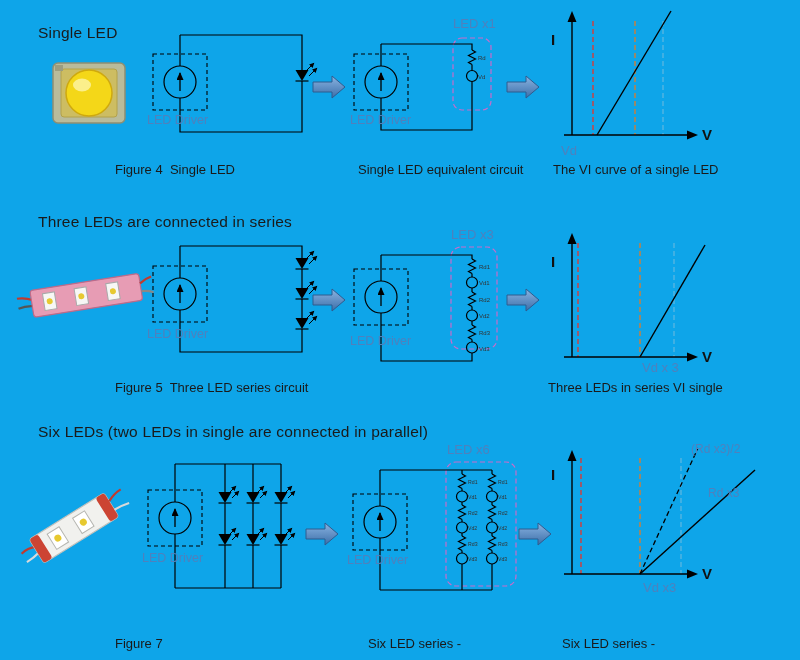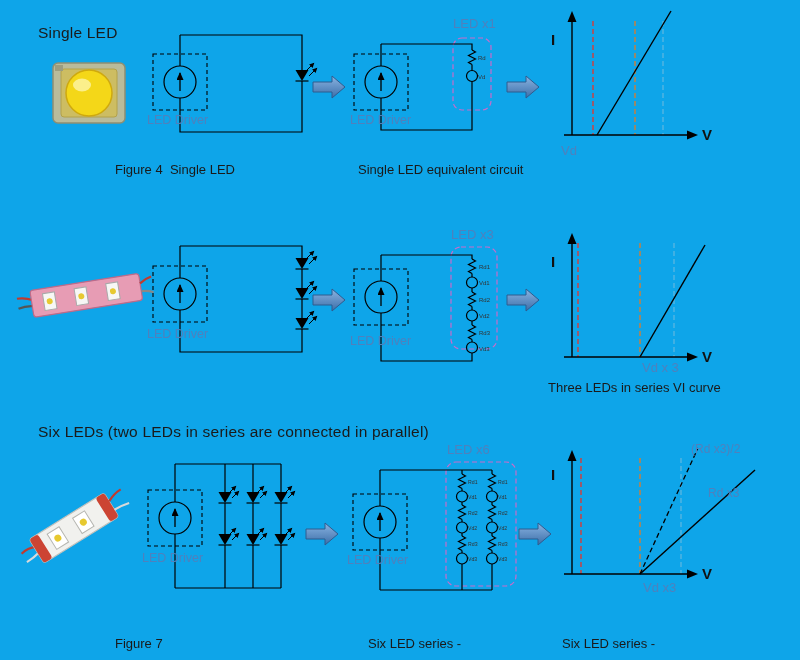--- a/index.html
+++ b/index.html
@@ -110,21 +110,23 @@
     <line x1="19" y1="130" x2="143" y2="130" stroke="#000" stroke-width="1.4"></line>
     <polygon points="153,130 142,125.5 142,134.5" fill="#000"></polygon>
     <line class="curve" x1="52" y1="130" x2="126" y2="6"></line>
     <text x="6" y="40" class="axis-lbl">I</text>
     <text x="157" y="135" class="axis-lbl">V</text>
     <text x="16" y="150" class="thr-lbl">Vd</text>
   </svg>
 
   <div class="caption" style="left:115px;top:161px">Figure 4  Single LED</div>
   <div class="caption" style="left:358px;top:161px">Single LED equivalent circuit</div>
-
+  <div class="caption" style="left:553px;top:161px">The VI curve of a single LED</div>
+
+  <div class="title" style="left:38px;top:213px">Three LEDs are connected in series</div>
 
   <svg class="abs" style="left:16px;top:258px" width="140" height="84">
     <g transform="rotate(-9 70 42)">
       <path d="M2,30 Q10,30 18,34" stroke="#c23a2e" stroke-width="2.2" fill="none"></path>
       <path d="M2,40 Q10,38 18,40" stroke="#555" stroke-width="2.2" fill="none"></path>
       <rect x="16" y="24" width="110" height="27" rx="3" fill="#e79cb4" stroke="#bf6a88" stroke-width="1.2"></rect>
       <rect x="28" y="29" width="12" height="17" fill="#f7f7f5" stroke="#a9a9a9"></rect>
         <circle cx="34" cy="37.5" r="3" fill="#e7c930"></circle>
       <rect x="60" y="29" width="12" height="17" fill="#f7f7f5" stroke="#a9a9a9"></rect>
         <circle cx="66" cy="37.5" r="3" fill="#e7c930"></circle>
@@ -213,23 +215,24 @@
     <line x1="27" y1="132" x2="27" y2="16" stroke="#000" stroke-width="1.4"></line>
     <polygon points="27,8 22.5,19 31.5,19" fill="#000"></polygon>
     <line x1="19" y1="132" x2="143" y2="132" stroke="#000" stroke-width="1.4"></line>
     <polygon points="153,132 142,127.5 142,136.5" fill="#000"></polygon>
     <line class="curve" x1="95" y1="132" x2="160" y2="20"></line>
     <text x="6" y="42" class="axis-lbl">I</text>
     <text x="157" y="137" class="axis-lbl">V</text>
     <text x="97" y="147" class="thr-lbl">Vd x 3</text>
   </svg>
 
-  <div class="caption" style="left:548px;top:379px">Three LEDs in series VI curve</div>
-
-  <div class="title" style="left:38px;top:423px">Six LEDs (two LEDs in series are connected in parallel)</div>
+  <div class="caption" style="left:115px;top:379px">Figure 5  Three LED series circuit</div>
+  <div class="caption" style="left:548px;top:379px">Three LEDs in series VI single</div>
+
+  <div class="title" style="left:38px;top:423px">Six LEDs (two LEDs in single are connected in parallel)</div>
 
   <svg class="abs" style="left:12px;top:476px" width="125" height="105">
     <g transform="rotate(-32 62 52)">
       <path d="M4,46 Q12,44 20,48" stroke="#c23a2e" stroke-width="2.2" fill="none"></path>
       <path d="M4,56 Q12,56 20,54" stroke="#d9d9d9" stroke-width="2.2" fill="none"></path>
       <rect x="18" y="38" width="88" height="28" rx="3" fill="#f1f1ee" stroke="#c2c2bd" stroke-width="1.2"></rect>
       <rect x="18" y="38" width="10" height="28" rx="3" fill="#cc4433"></rect>
       <rect x="96" y="38" width="10" height="28" rx="3" fill="#cc4433"></rect>
       <rect x="36" y="43" width="14" height="18" fill="#ffffff" stroke="#b5b5b0"></rect>
         <circle cx="43" cy="52" r="3.5" fill="#e7c930"></circle>

